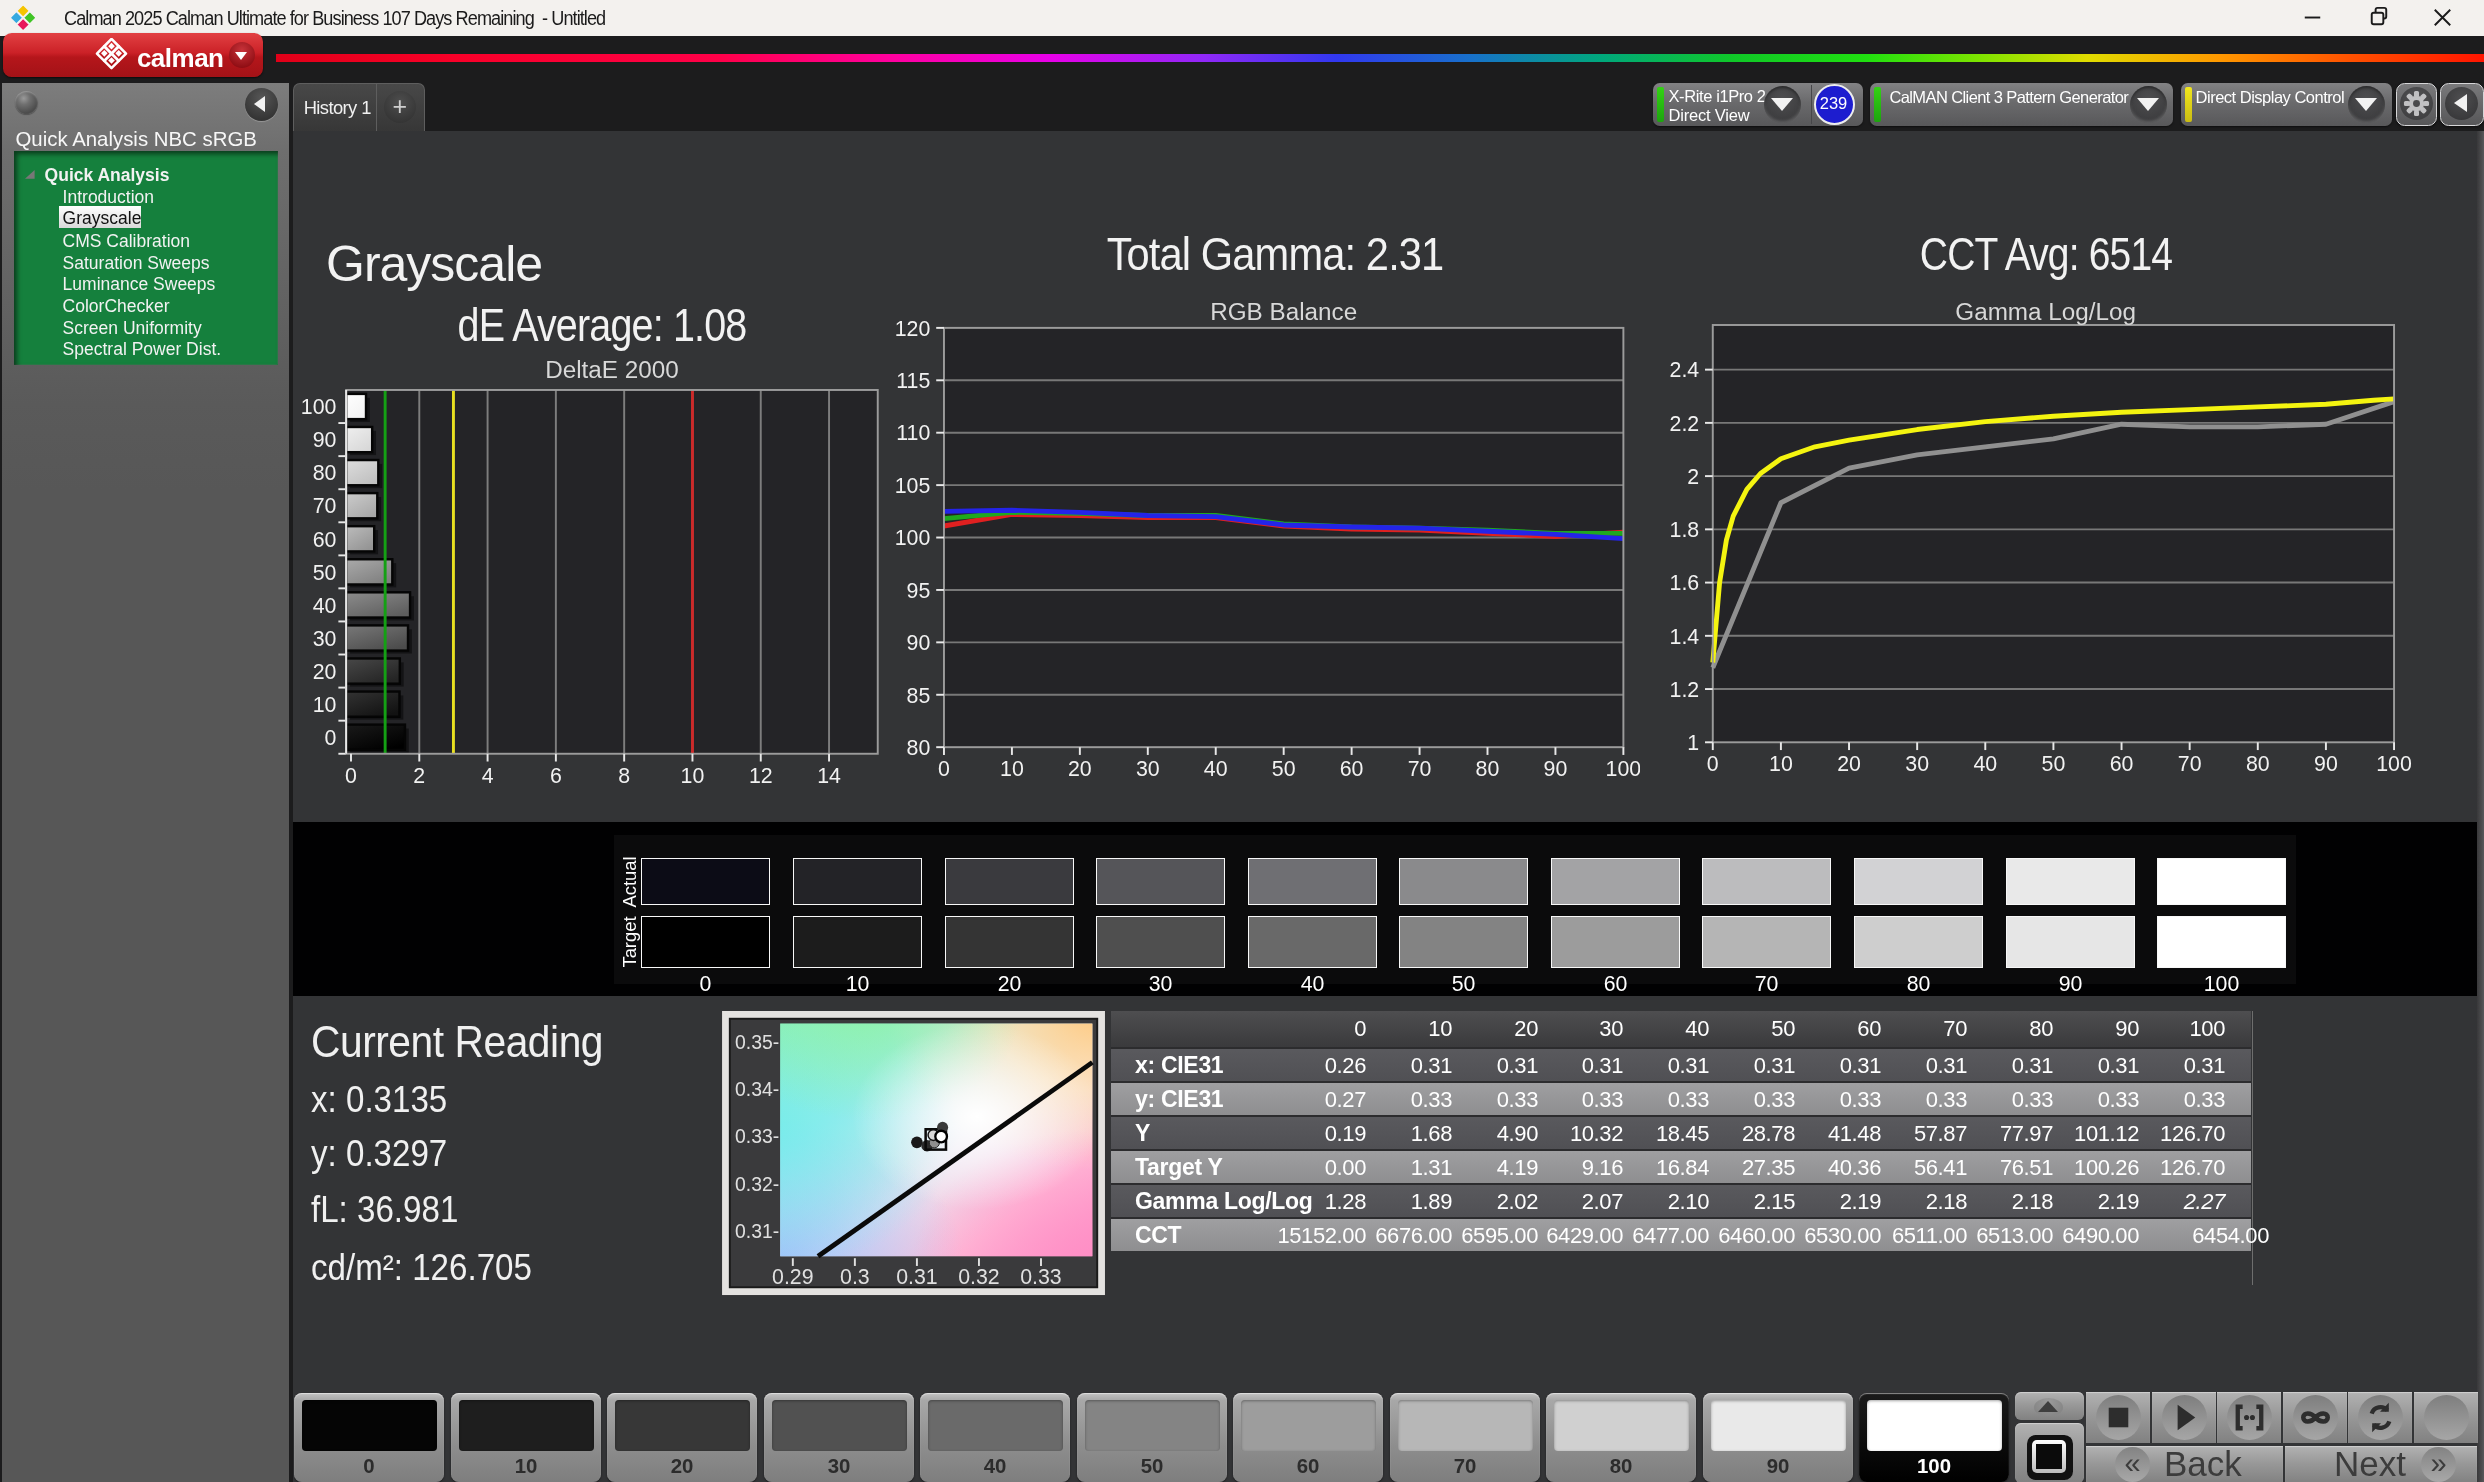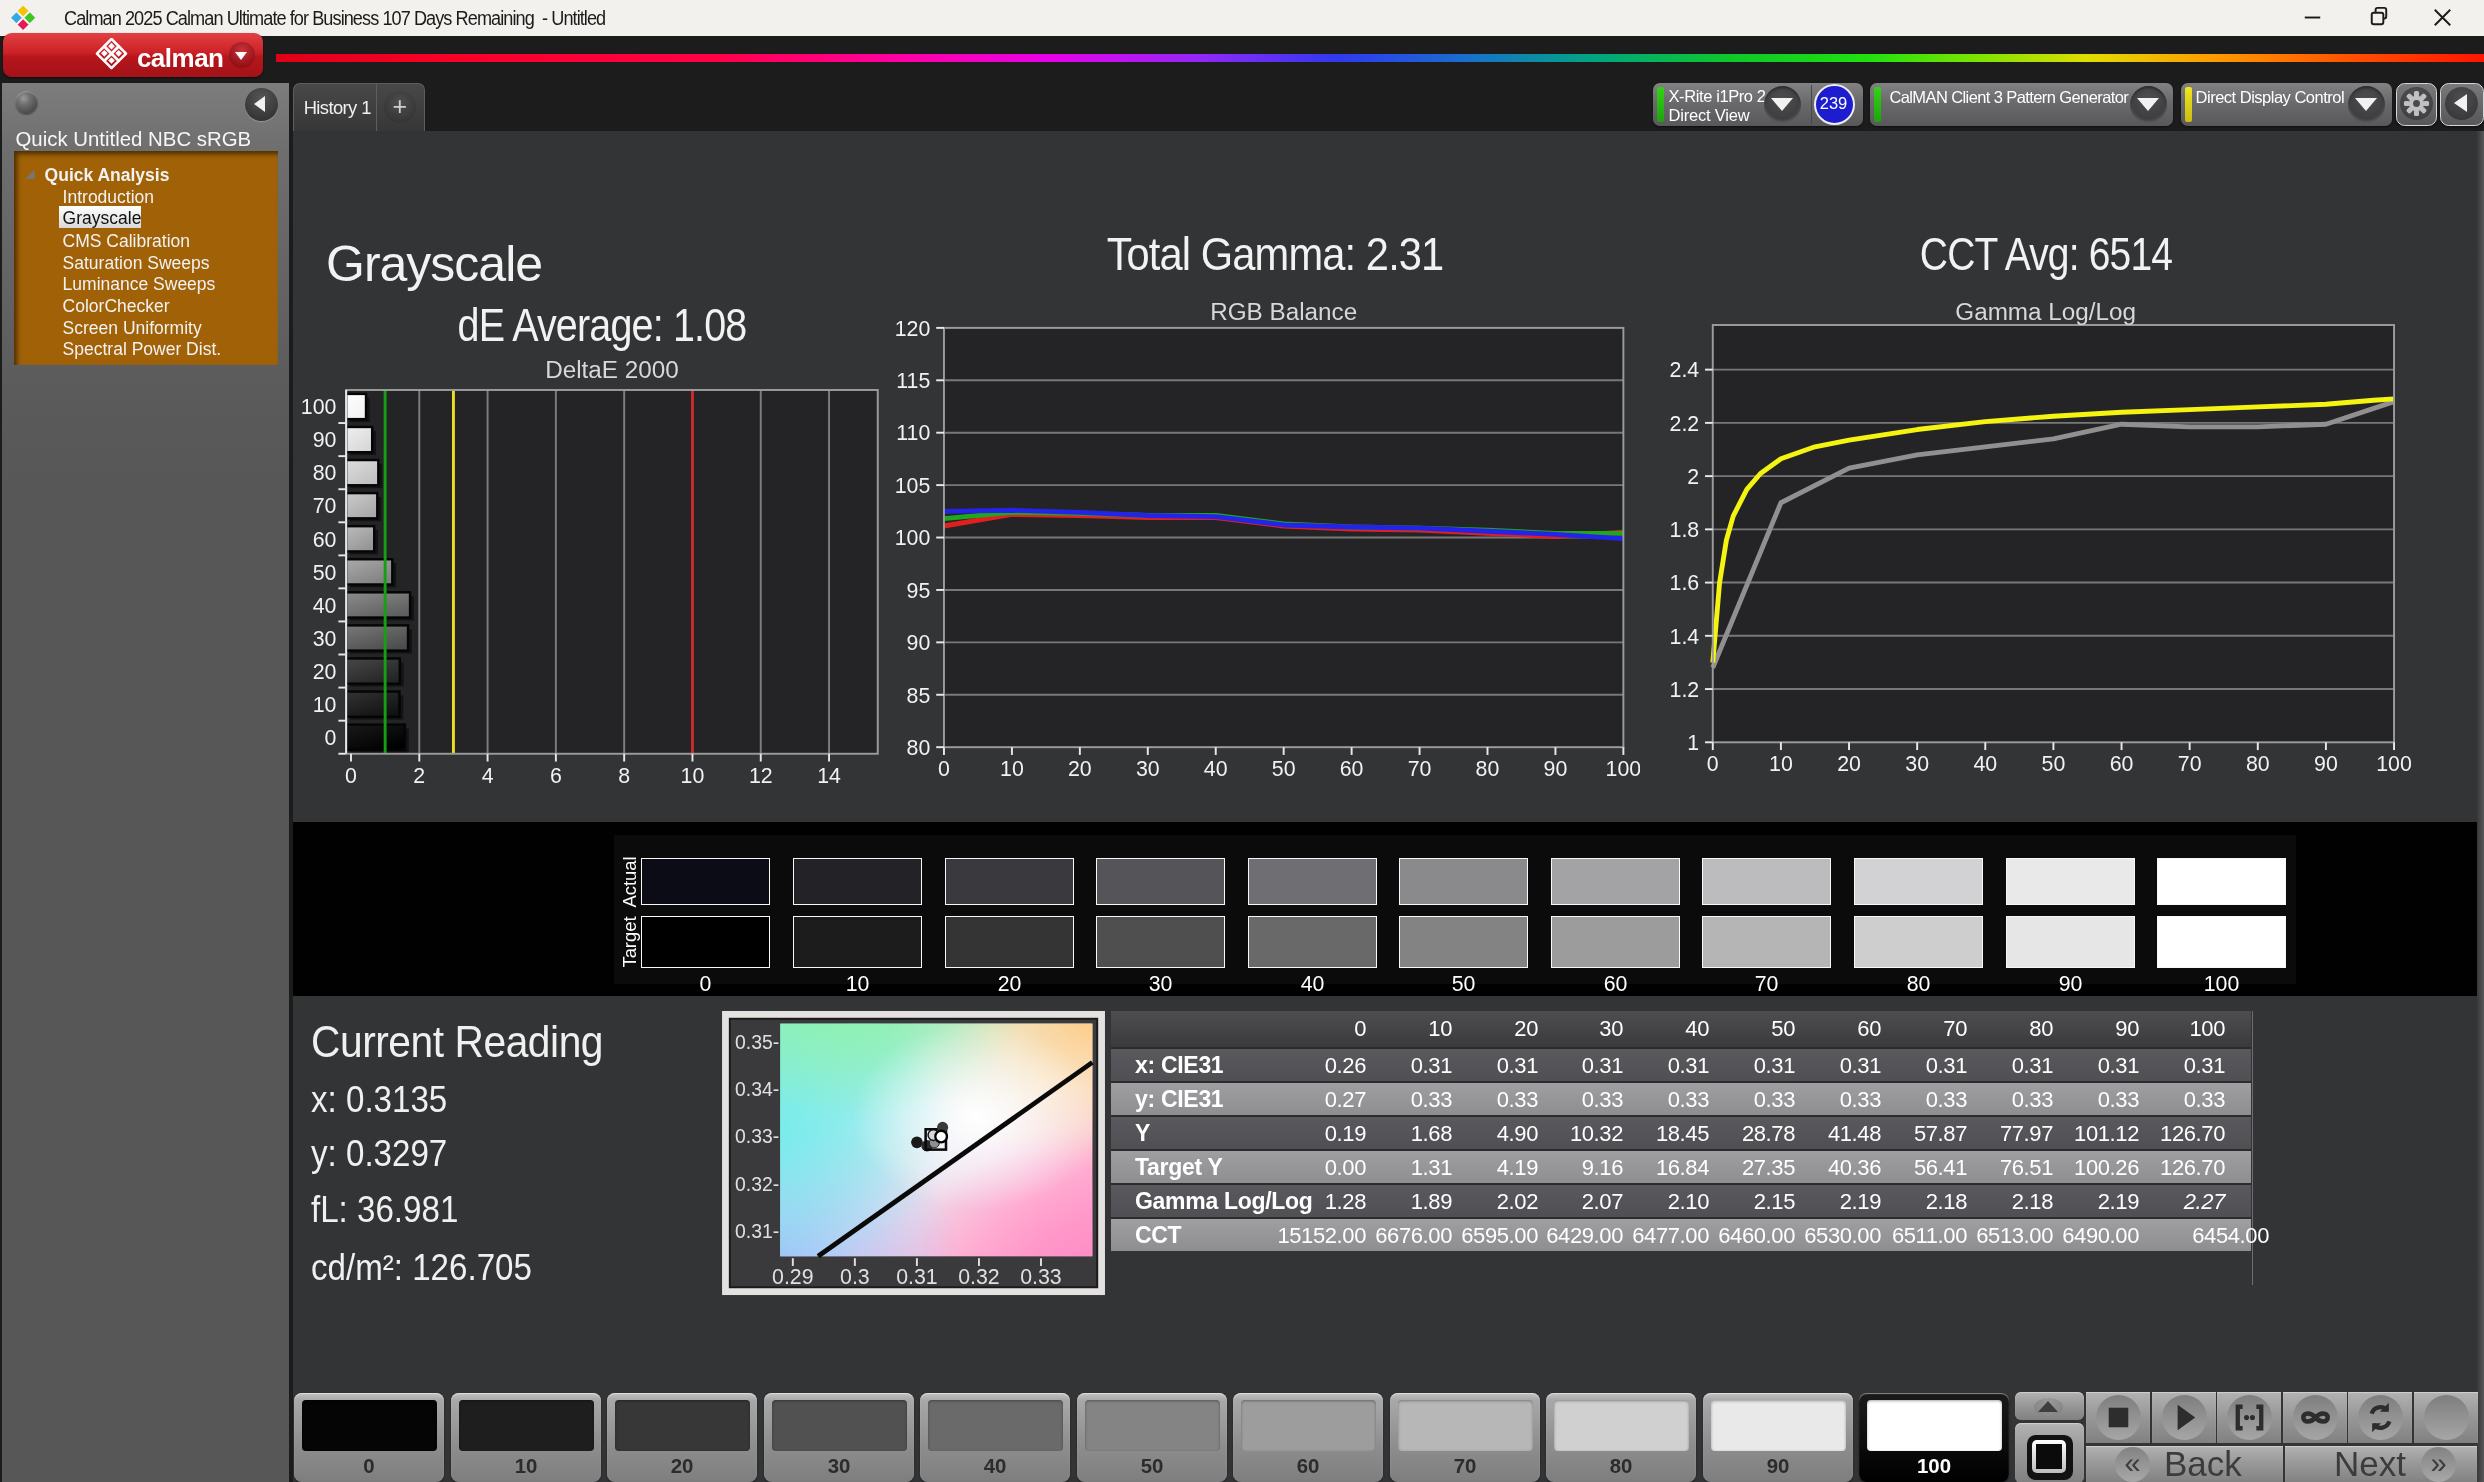--- a/index.html
+++ b/index.html
@@ -18,21 +18,21 @@
   
   #sidebar{position:absolute;left:1.9px;top:83px;width:287px;height:1399px;
     background:linear-gradient(180deg,#7d7d7d 0px,#6e6e6e 68px,#5a5a5a 320px,#575757 408px,#575757 100%);}
   #sb-dot{position:absolute;left:14.6px;top:91px;width:23px;height:23px;border-radius:50%;
     background:radial-gradient(circle at 38% 32%,#9a9a9a 0%,#6f6f6f 30%,#4c4c4c 70%,#545454 100%);
     box-shadow:inset 0 1px 1.9px rgba(255,255,255,.35),0 1px 1px rgba(0,0,0,.3);}
   #sb-collapse{position:absolute;left:245px;top:88px;width:33px;height:33px;border-radius:50%;
     background:radial-gradient(circle at 50% 30%,#565656,#353535 75%);box-shadow:0 1px 1px rgba(255,255,255,.25);}
   #sb-collapse .tri{position:absolute;left:8.7px;top:7.8px;width:0;height:0;border:8.7px solid transparent;border-right:11.6px solid #f2f2f2;border-left:none;}
   #sb-label{position:absolute;left:15.5px;top:128px;font-size:20.4px;color:#f7f7f7;}
-  #tree{position:absolute;left:13.6px;top:151px;width:264px;height:214px;background:#a16207;
+  #tree{position:absolute;left:13.6px;top:151px;width:264px;height:214px;background:#15803d;
     box-shadow:inset 2.9px 2.9px 4.9px rgba(0,0,0,.55), inset -1px -1px 1px rgba(120,120,120,.25);}
   .ti{position:absolute;left:0;width:264px;height:21.3px;color:#f2f2f2;font-size:17.5px;line-height:22px;white-space:nowrap;}
   
   #tab1{position:absolute;left:293px;top:83px;width:84px;height:48px;background:linear-gradient(180deg,#484848,#373737);
     border:1px solid #5e5e5e;border-bottom:none;border-radius:6.8px 0 0 0;box-sizing:border-box;}
   #tab1 span{position:absolute;left:9.7px;top:12.6px;font-size:18.4px;letter-spacing:-0.6px;color:#f0f0f0;white-space:nowrap;}
   #tab2{position:absolute;left:377px;top:83px;width:48px;height:48px;background:linear-gradient(180deg,#484848,#373737);
     border:1px solid #5e5e5e;border-left:none;border-bottom:none;border-radius:0 6.8px 0 0;box-sizing:border-box;}
   #tab2 .pc{position:absolute;left:6.8px;top:6.8px;width:32px;height:32px;border-radius:50%;
     background:radial-gradient(circle at 50% 35%,#4e4e4e,#343434 80%);color:#cfcfcf;font-size:25px;line-height:30px;text-align:center;}
@@ -120,21 +120,21 @@
   <div class="abs" style="left:226px;top:8.7px;width:26px;height:26px;border-radius:50%;background:radial-gradient(circle at 50% 32%,#c8333a,#8f0e14 78%);"></div>
   <div class="abs" style="left:232px;top:19.4px;width:0;height:0;border:6.8px solid transparent;border-top:8.7px solid #fff;border-bottom:none;"></div>
 </div>
 <div id="rainbow"></div>
 
 <div id="sidebar"></div>
 <div id="sb-dot"></div>
 <div id="sb-collapse">
     <div class="tri"></div>
   </div>
-<div id="sb-label">Quick Untitled NBC sRGB</div>
+<div id="sb-label">Quick Analysis NBC sRGB</div>
 <div id="tree">
   <div class="ti" style="top:12.6px;left:31px;font-weight:bold;">Quick Analysis</div>
   <svg class="abs" style="left:9.7px;top:18.4px" width="13.6" height="11.6" viewBox="0 0 14 12">
       <path d="M12 1 V10 H2 Z" fill="#777"></path>
     </svg>
   <div class="ti" style="top:35px;left:49px;">Introduction</div>
   <div class="abs" style="left:45px;top:55px;width:82px;height:22px;background:linear-gradient(180deg,#ffffff,#d9d9d9);"></div>
   <div class="ti" style="top:56px;left:49px;color:#111;">Grayscale</div>
   <div class="ti" style="top:79px;left:49px;">CMS Calibration</div>
   <div class="ti" style="top:101px;left:49px;">Saturation Sweeps</div>

